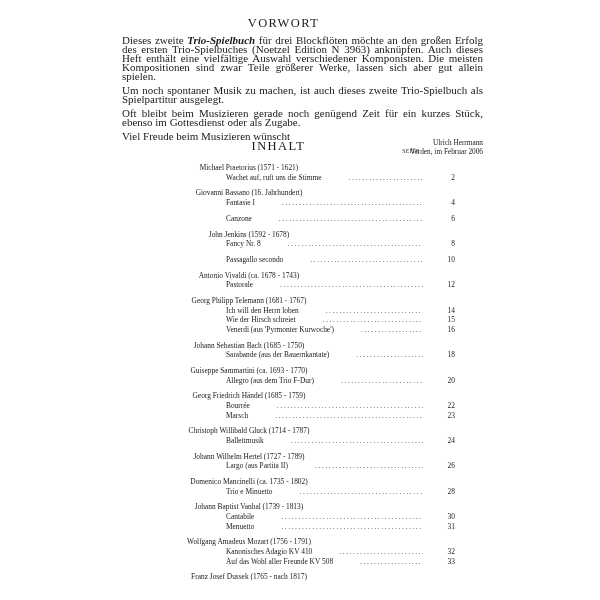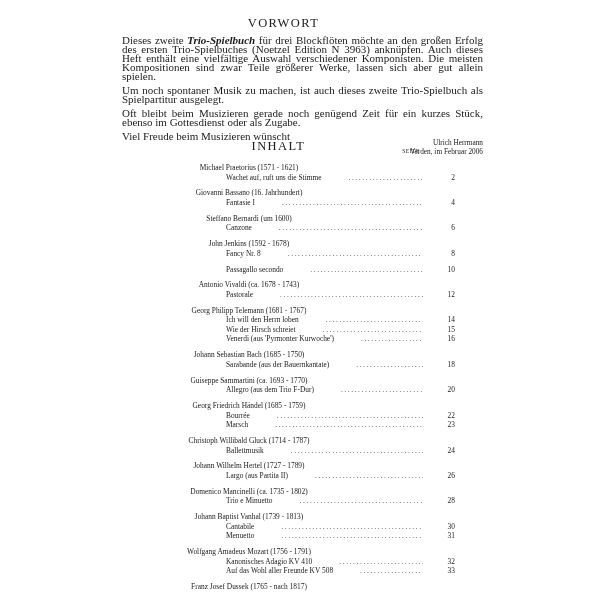--- a/index.html
+++ b/index.html
@@ -184,21 +184,20 @@
       </div>
       <div class="entry">
         <div class="composer">Giovanni Bassano (16. Jahrhundert)</div>
         <div class="piece-row">
           <span class="piece-title">Fantasie I</span>
           <span class="leader">........................................................................................................................</span>
           <span class="pageno">4</span>
         </div>
       </div>
       <div class="entry">
-        <div class="composer">Steffano Bernardi (um 1600)</div>
         <div class="piece-row">
           <span class="piece-title">Canzone</span>
           <span class="leader">........................................................................................................................</span>
           <span class="pageno">6</span>
         </div>
       </div>
       <div class="entry">
         <div class="composer">John Jenkins (1592 - 1678)</div>
         <div class="piece-row">
           <span class="piece-title">Fancy Nr. 8</span>

